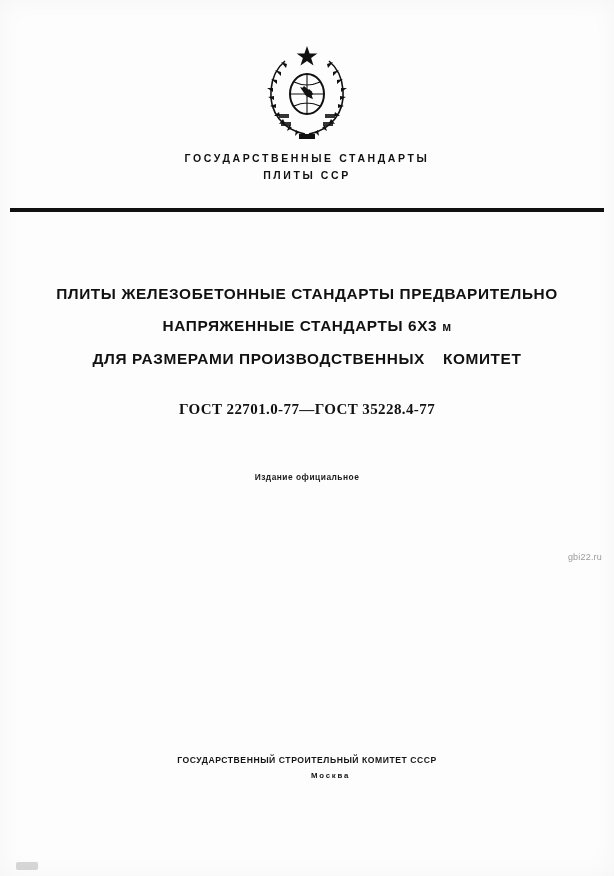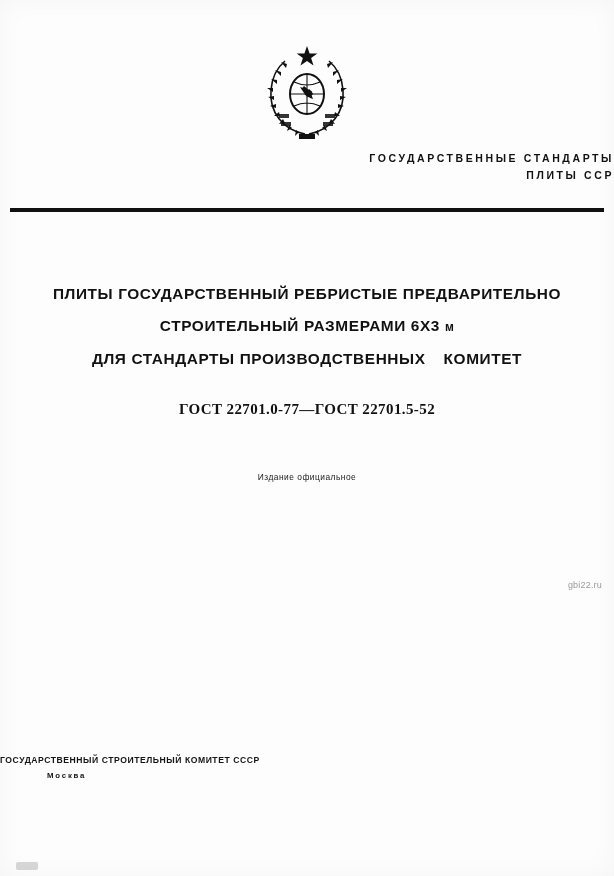--- a/index.html
+++ b/index.html
@@ -38,21 +38,21 @@
     height: 100px;
     display: block;
   }
 
   
   .header-block {
     position: absolute;
     top: 150px;
     left: 0;
     width: 614px;
-    text-align: right;
+    text-align: center;
   }
   .header-line1 {
     font-size: 10.5px;
     font-weight: bold;
     letter-spacing: 2.6px;
     color: #111;
     line-height: 17px;
     white-space: nowrap;
   }
   .header-line2 {
@@ -112,42 +112,42 @@
     color: #111;
   }
 
   .official {
     position: absolute;
     top: 472px;
     left: 0;
     width: 614px;
     text-align: center;
     font-size: 8.4px;
-    font-weight: normal;
+    font-weight: bold;
     letter-spacing: 0.5px;
     color: #1a1a1a;
   }
 
   
   .watermark {
     position: absolute;
     top: 552px;
     right: 12px;
     font-size: 9px;
     color: #9a9a9a;
     letter-spacing: 0.2px;
-    margin-top: 28px;
   }
 
   
   .footer-block {
     position: absolute;
     top: 752px;
     left: 0;
     width: 614px;
+    text-align: center;
   }
   .footer-line1 {
     font-size: 8.6px;
     font-weight: bold;
     letter-spacing: 0.55px;
     color: #141414;
     line-height: 16px;
   }
   .footer-line2 {
     font-size: 7.8px;
@@ -216,31 +216,31 @@
   </div>
 
   <div class="header-block">
     <div class="header-line1">ГОСУДАРСТВЕННЫЕ СТАНДАРТЫ</div>
     <div class="header-line2">ПЛИТЫ ССР</div>
   </div>
 
   <div class="rule"></div>
 
   <div class="title-block">
-    <div class="title-line">ПЛИТЫ ГОСУДАРСТВЕННЫЙ РЕБРИСТЫЕ ПРЕДВАРИТЕЛЬНО</div>
+    <div class="title-line">ПЛИТЫ ЖЕЛЕЗОБЕТОННЫЕ СТАНДАРТЫ ПРЕДВАРИТЕЛЬНО</div>
     <div class="title-line">
-      <span>СТРОИТЕЛЬНЫЙ РАЗМЕРАМИ 6Х3</span>
+      <span>НАПРЯЖЕННЫЕ СТАНДАРТЫ 6Х3</span>
       <span class="sm">м</span>
     </div>
     <div class="title-line">
-      <span>ДЛЯ СТАНДАРТЫ ПРОИЗВОДСТВЕННЫХ</span><span class="gap"></span><span>КОМИТЕТ</span>
+      <span>ДЛЯ РАЗМЕРАМИ ПРОИЗВОДСТВЕННЫХ</span><span class="gap"></span><span>КОМИТЕТ</span>
     </div>
   </div>
 
-  <div class="standard-code">ГОСТ 22701.0-77—ГОСТ 22701.5-52</div>
+  <div class="standard-code">ГОСТ 22701.0-77—ГОСТ 35228.4-77</div>
 
   <div class="official">Издание официальное</div>
 
   <div class="watermark">gbi22.ru</div>
 
   <div class="footer-block">
     <div class="footer-line1">ГОСУДАРСТВЕННЫЙ СТРОИТЕЛЬНЫЙ КОМИТЕТ СССР</div>
     <div class="footer-line2">Москва</div>
   </div>
 

